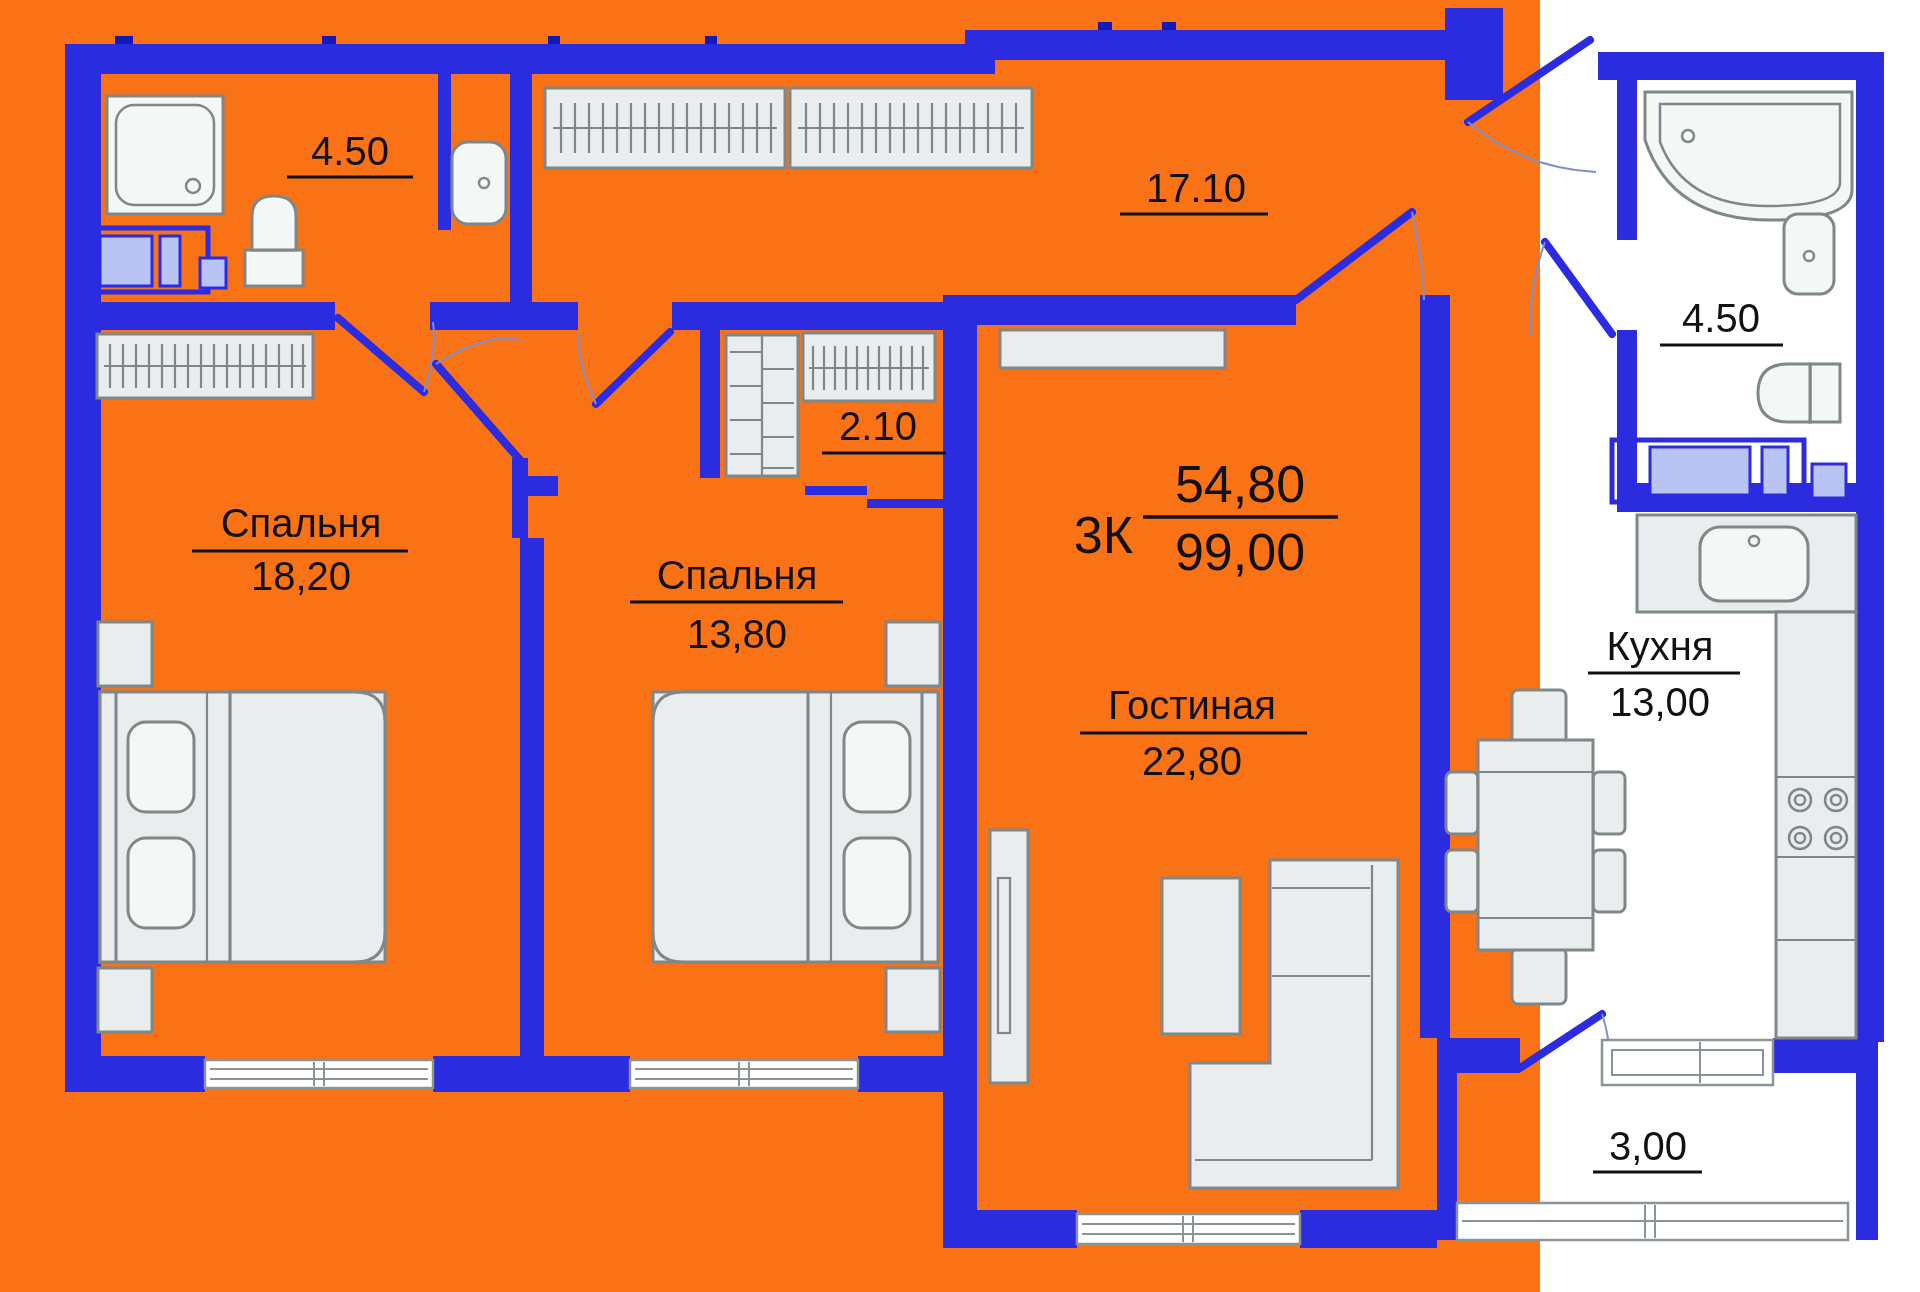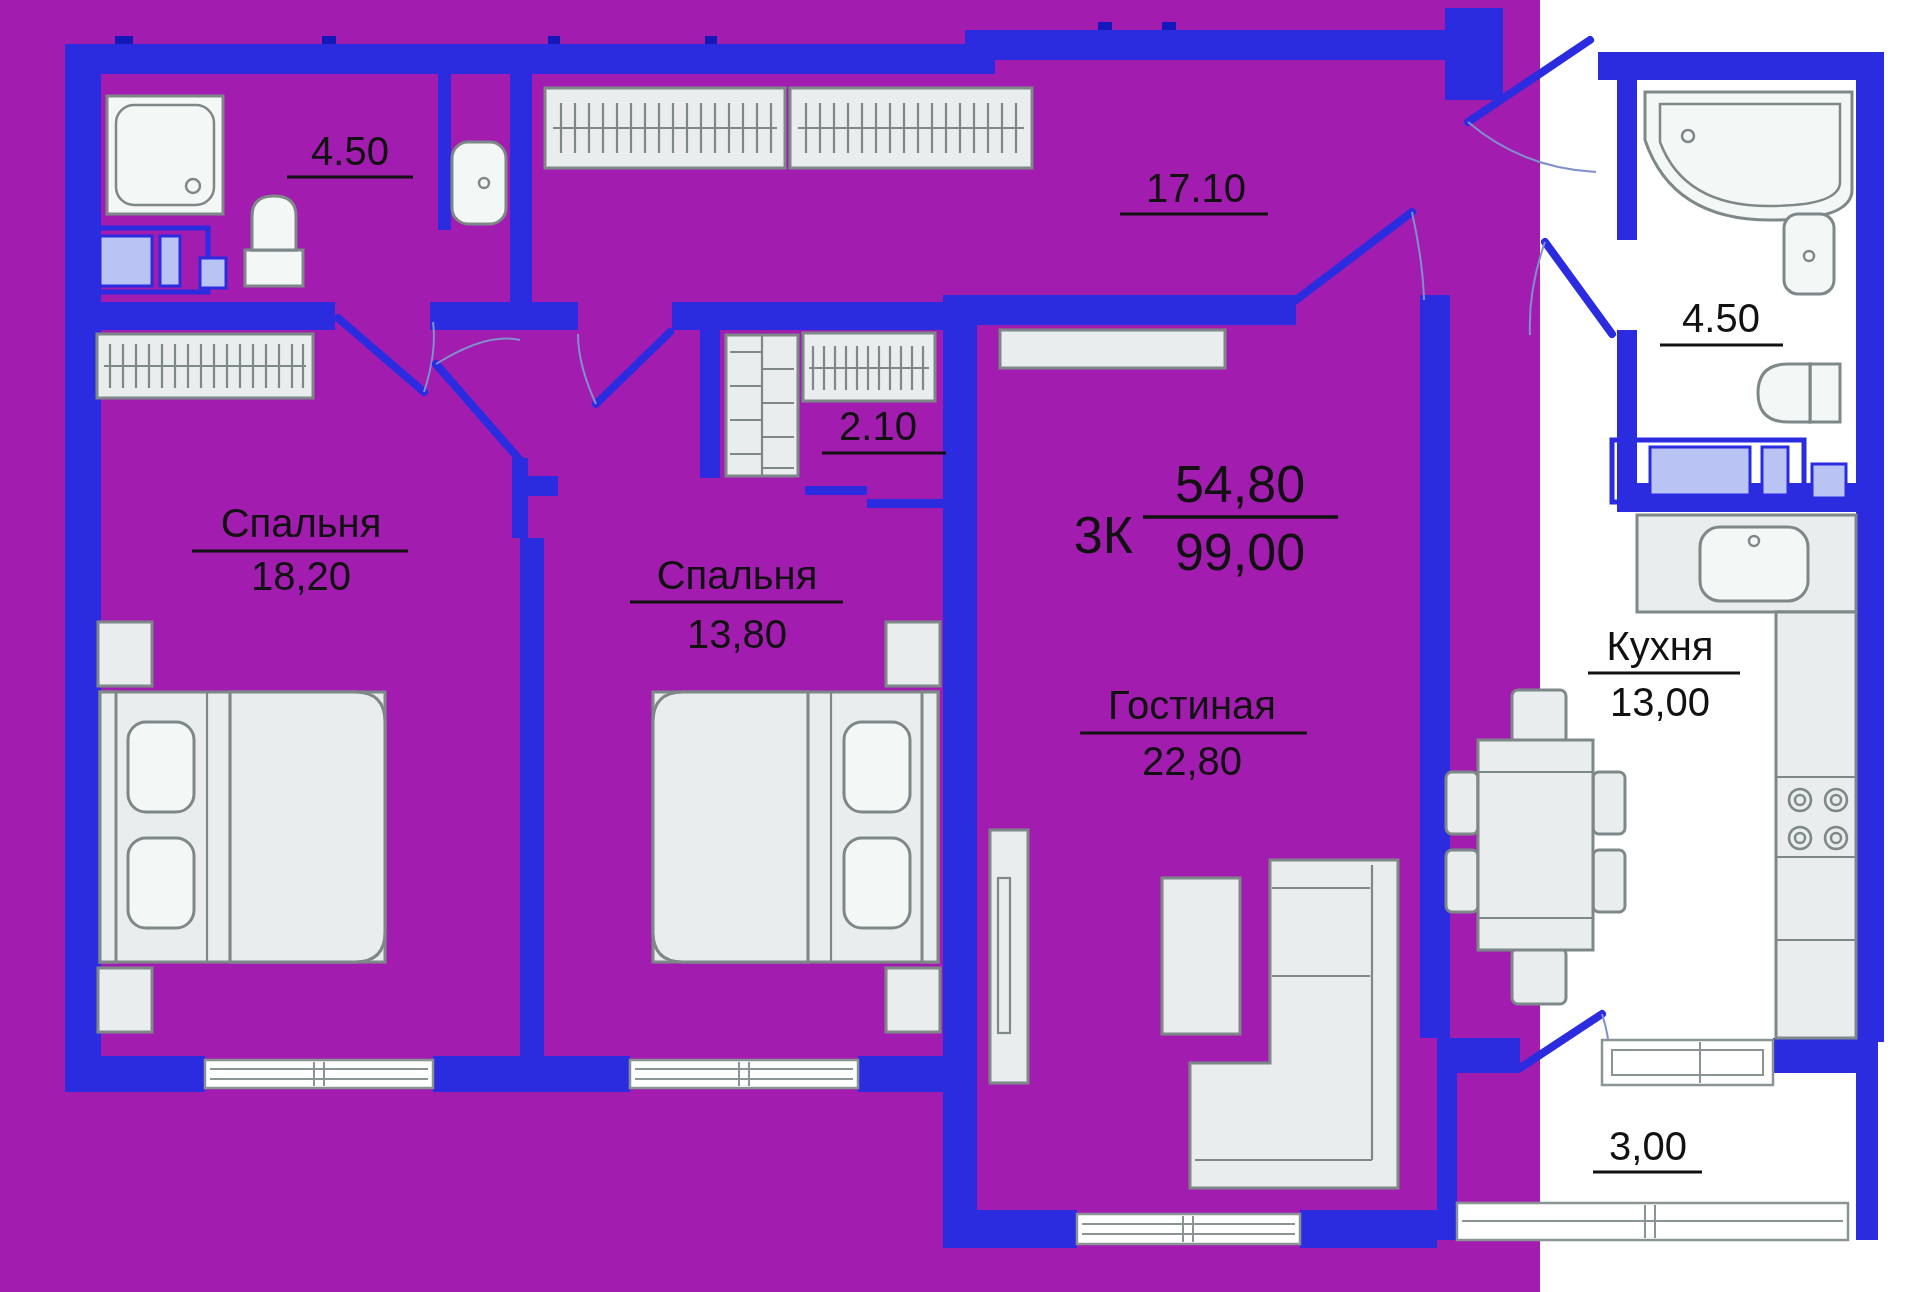--- a/index.html
+++ b/index.html
@@ -1,20 +1,20 @@
 <!DOCTYPE html>
 <html style="--wall: #2b2ce0; --wall-dark: #1418b8; --appl: #b9c3f4; --furn: #e9eded; --gray: #7e8889; --winframe: #8a9494; --fix: #f3f7f5; --txt: #111111;"><head>
 <meta charset="utf-8">
 <style>
   :root{
     --wall:#2b2ce0; --wall-dark:#1418b8; --appl:#b9c3f4; --furn:#e9eded;
     --gray:#7e8889; --winframe:#8a9494; --fix:#f3f7f5; --txt:#111111; --arc:#8090cc;
   }
   html,body{margin:0;padding:0;background:#ffffff;}
-  .plan-wrap{width:1540px;height:1292px;background:#a21caf;}
+  .plan-wrap{width:1540px;height:1292px;background:#f97316;}
   svg{display:block;font-family:"Liberation Sans", sans-serif;}
   .wall{fill:var(--wall);}
   .tick{fill:var(--wall-dark);}
   .furn{fill:var(--furn);stroke:var(--gray);stroke-width:3;}
   .furnline{stroke:var(--gray);stroke-width:2.2;fill:none;}
   .fix{fill:var(--fix);stroke:var(--gray);stroke-width:3;}
   .fixthin{fill:none;stroke:var(--gray);stroke-width:2.5;}
   .appl{fill:var(--appl);stroke:var(--wall);stroke-width:3;}
   .applframe{fill:none;stroke:var(--wall);stroke-width:5;}
   .door{stroke:var(--wall);stroke-width:8;stroke-linecap:round;fill:none;}

